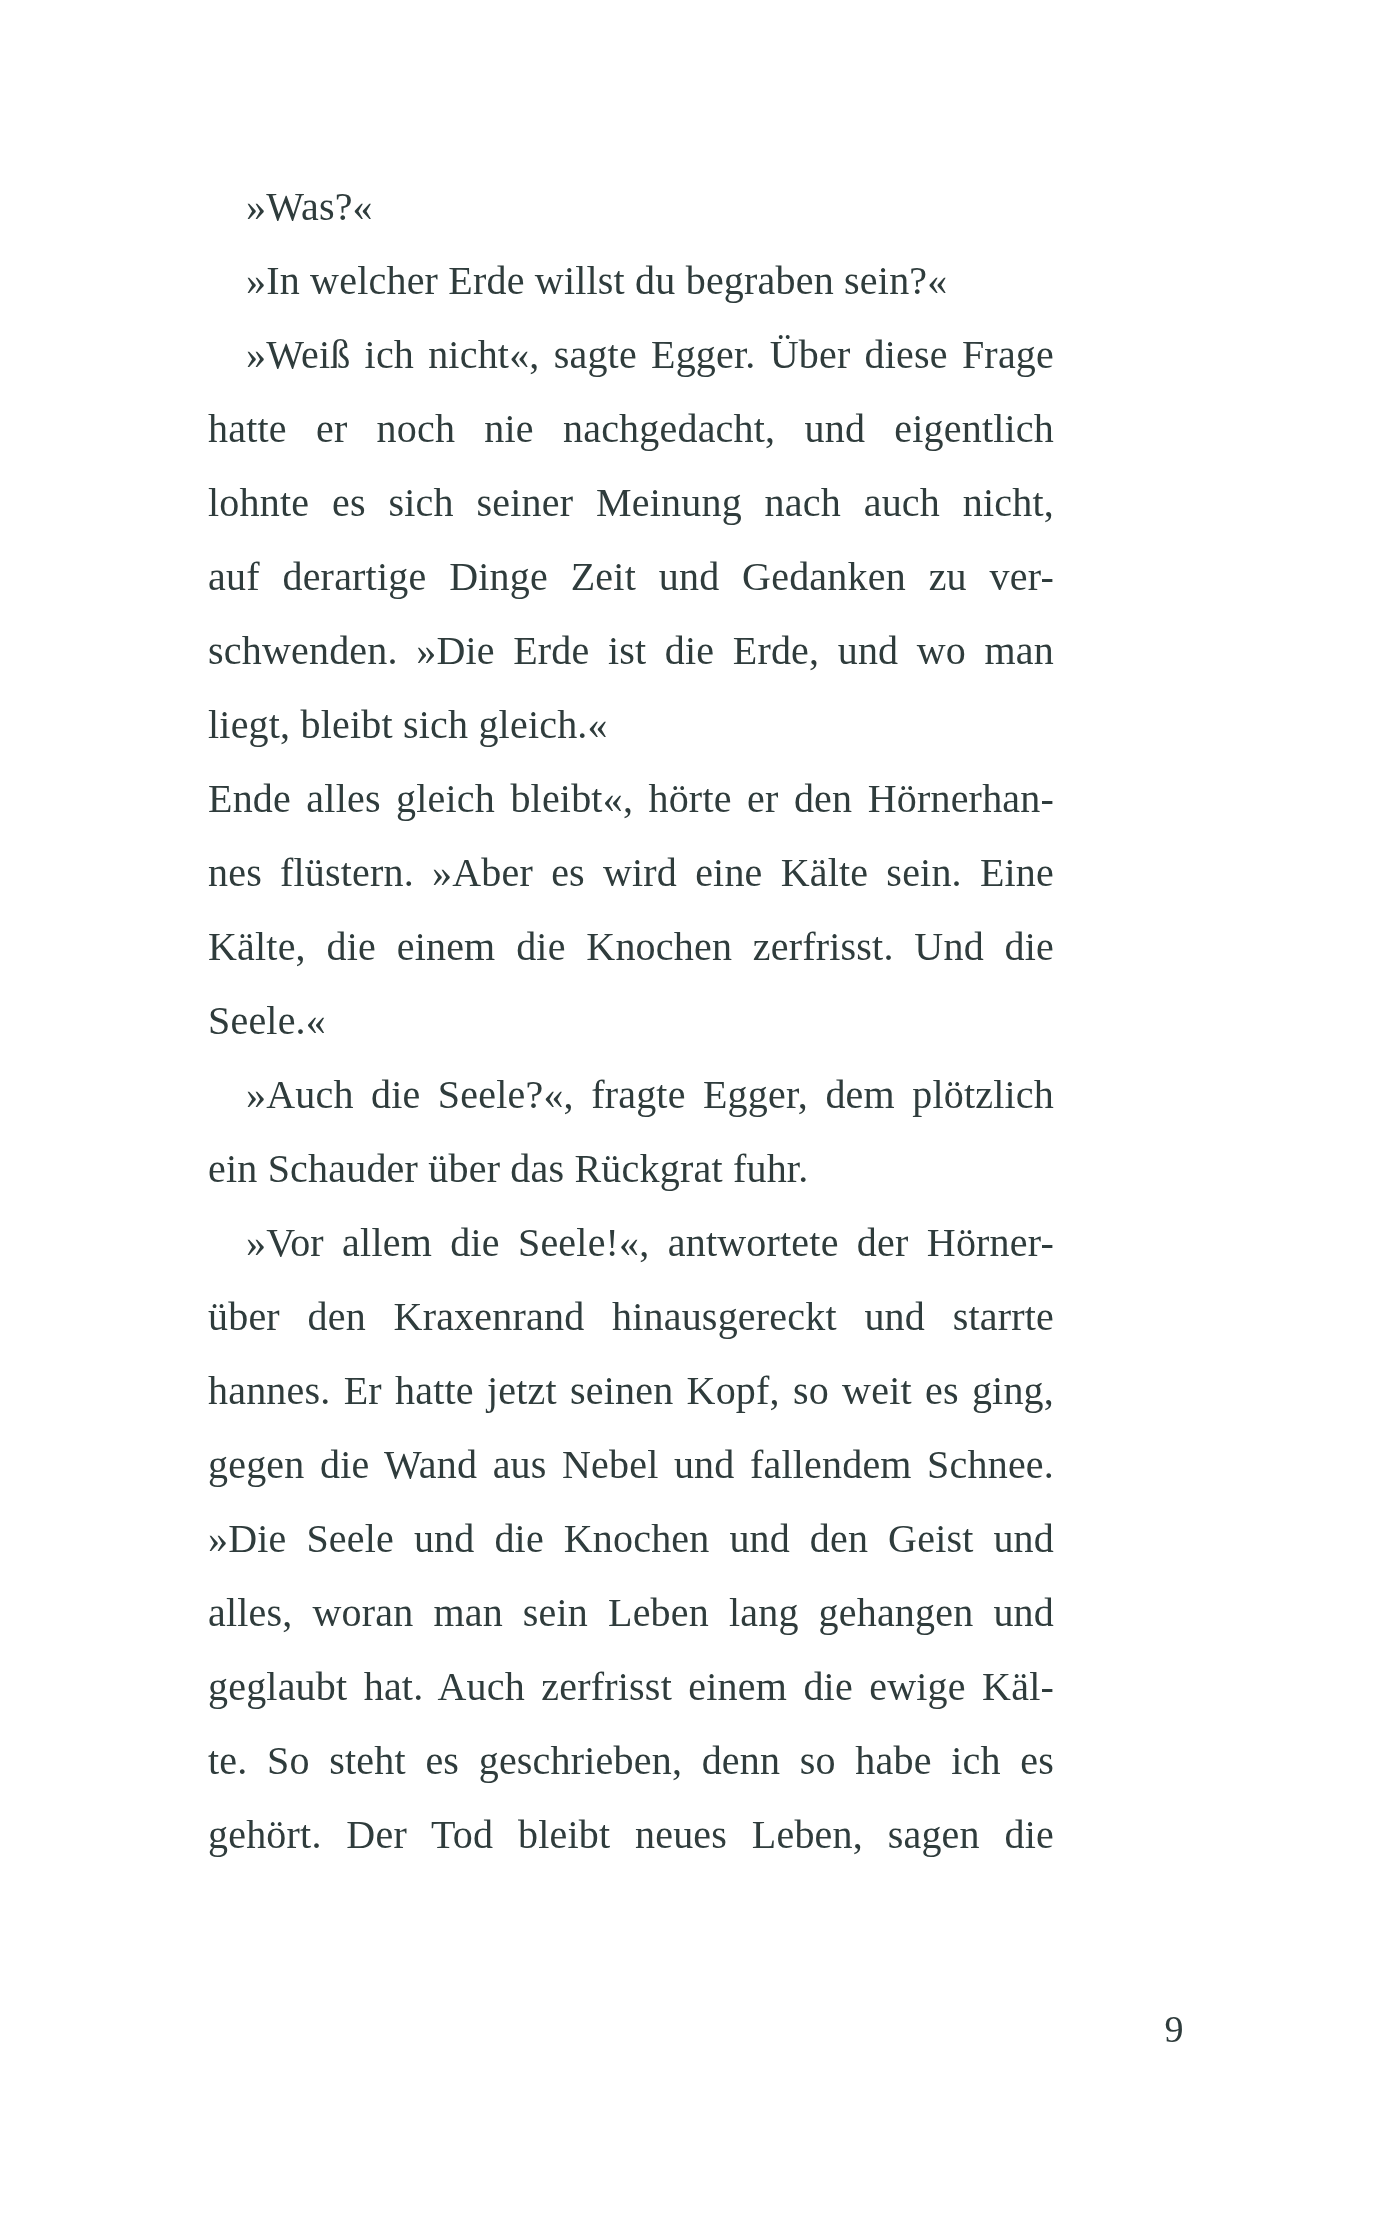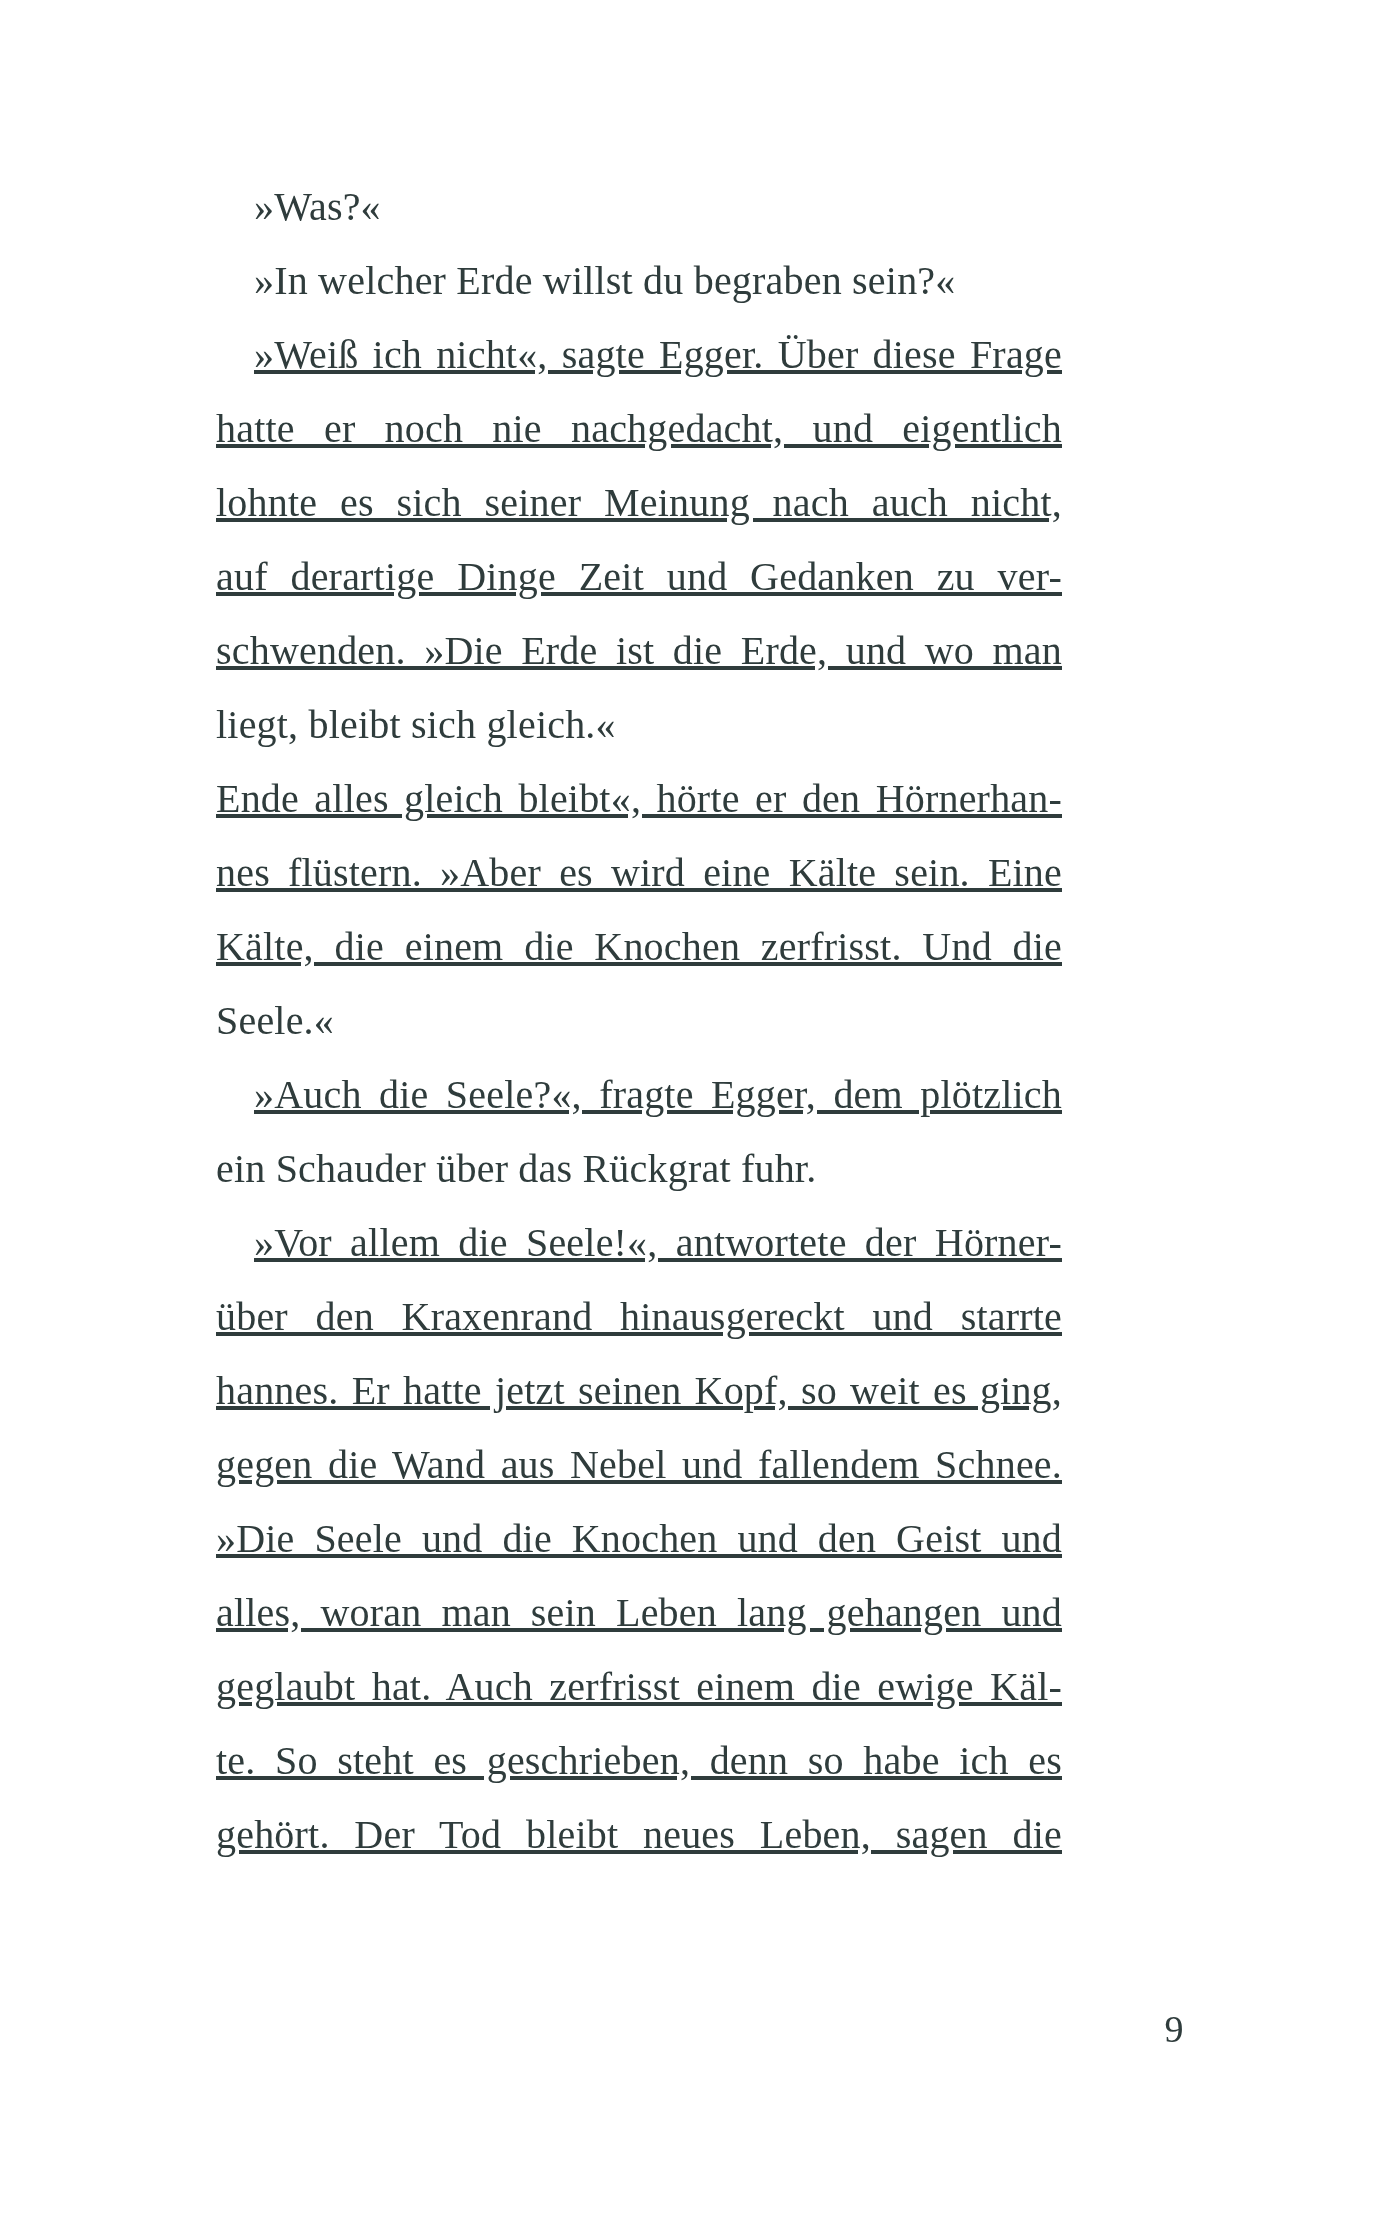--- a/index.html
+++ b/index.html
@@ -14,37 +14,36 @@
     font-family: "Liberation Serif", "DejaVu Serif", serif;
     color: #2f3c3c;
     overflow: hidden;
   }
   .page {
     position: absolute;
     inset: 0;
   }
   .text-block {
     position: absolute;
-    left: 216px;
+    left: 208px;
     top: 170px;
     width: 846px;
     font-size: 40px;
   }
   .line {
     line-height: 74px;
     white-space: normal;
     letter-spacing: 0.2px;
   }
   .line.indent {
     text-indent: 38px;
   }
   .line.just {
     text-align: justify;
     text-align-last: justify;
-    text-decoration: underline;
   }
   .folio {
     position: absolute;
     left: 1144px;
     top: 2000px;
     width: 60px;
     text-align: center;
     font-size: 38px;
     line-height: 58px;
   }

